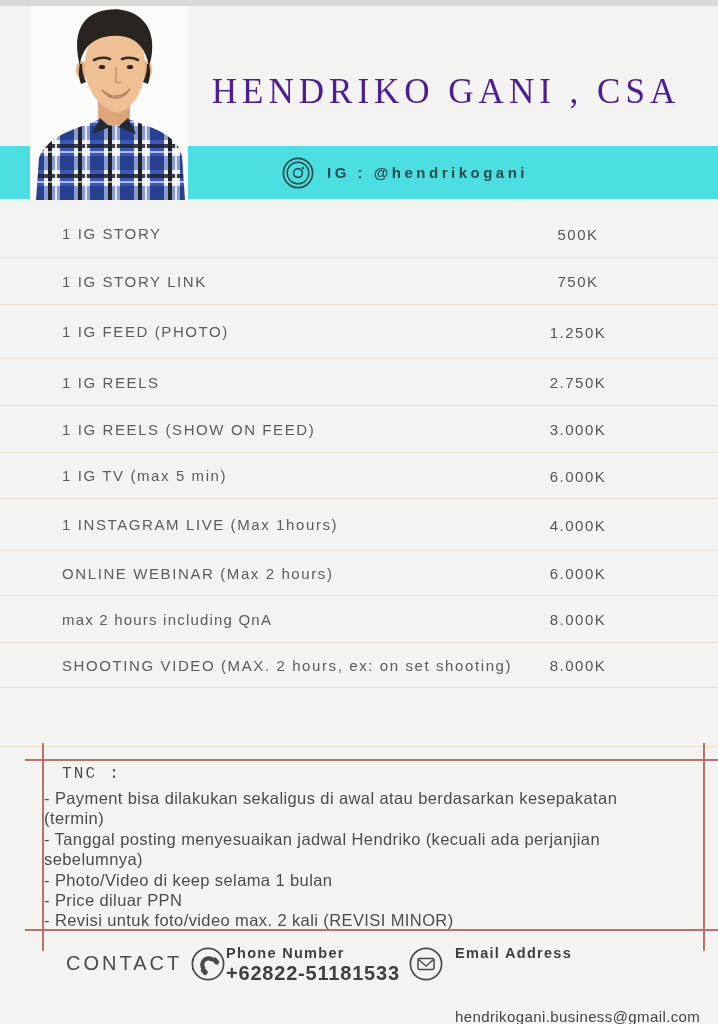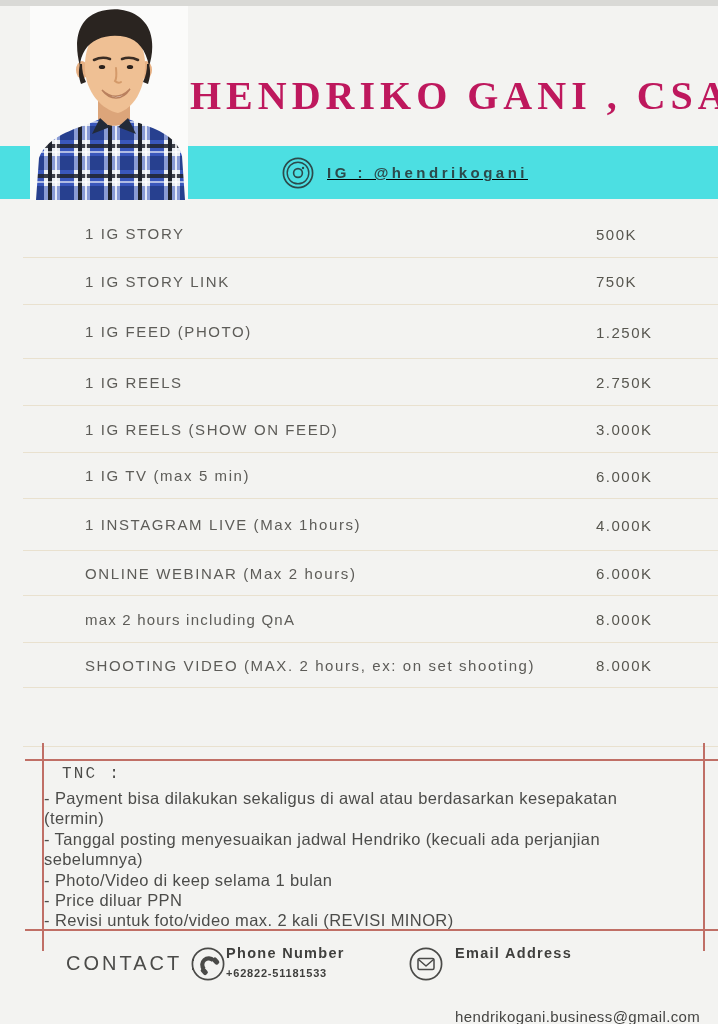--- a/index.html
+++ b/index.html
@@ -8,44 +8,44 @@
     background:#f3f3f1;
     font-family:"Liberation Sans",sans-serif;
     -webkit-font-smoothing:antialiased;
   }
   .abs{position:absolute;}
   
   .topstrip{top:0;left:0;right:0;height:6px;background:#d9d9d6;}
   
   .title{
     top:72px;left:190px;width:512px;text-align:center;white-space:nowrap;
-    font-family:"Liberation Serif",serif;font-size:40px;font-weight:700;
-    letter-spacing:5px;color:#be185d;
+    font-family:"Liberation Serif",serif;font-size:35px;font-weight:400;
+    letter-spacing:5px;color:#4c1d95;
   }
   
   .band{
     top:146px;left:0;right:0;height:53px;background:#4cdfe2;
     display:flex;align-items:center;justify-content:center;gap:13px;
-    padding-left:92px;box-sizing:border-box;text-decoration:underline;
+    padding-left:92px;box-sizing:border-box;
   }
   .band .igtext{font-size:15px;font-weight:700;letter-spacing:3.5px;color:#2c4a4b;}
   
   .photo{top:6px;left:30px;width:158px;height:194px;z-index:5;}
   
-  .table{top:210px;left:0;right:0;padding-left:23px;}
+  .table{top:210px;left:0;right:0;}
   .row{
     position:relative;border-bottom:1px solid #e9e1cf;
     display:flex;flex-direction:column;justify-content:center;
     padding-left:62px;box-sizing:border-box;
   }
   .row .lbl,.row .sub{font-size:15px;letter-spacing:1.6px;color:#5d5c58;line-height:19px;}
   .row .sub{letter-spacing:1.2px;}
   .price{
     position:absolute;left:545px;top:50%;transform:translateY(-50%);
-    width:66px;text-align:left;font-size:15px;letter-spacing:1.5px;color:#57564f;margin-left:28px;
+    width:66px;text-align:center;font-size:15px;letter-spacing:1.5px;color:#57564f;
   }
   .h48{height:48px}.h47{height:47px}.h54{height:54px}.h46{height:46px}
   .h52{height:52px}.h45{height:45px}.h59{height:59px}
   
   .redline{background:#c06f66;}
   #rl-top{top:759px;left:25px;right:0;height:2px;}
   #rl-bottom{top:929px;left:25px;right:0;height:2px;}
   #rl-left{left:42px;top:743px;width:2px;height:208px;}
   #rl-right{left:703px;top:743px;width:2px;height:208px;}
   
@@ -56,21 +56,21 @@
   }
   
   .contact-label{top:952px;left:66px;font-size:20px;letter-spacing:3px;color:#4b4b49;white-space:nowrap;}
   .cicon{width:36px;height:36px;}
   #phone-icon{top:946px;left:190px;}
   #email-icon{top:946px;left:408px;}
   .ctext{line-height:20px;white-space:nowrap;}
   #phone-text{top:943px;left:226px;}
   #email-text{top:943px;left:455px;}
   .ctitle{font-size:14.5px;font-weight:700;letter-spacing:1.3px;color:#3f3f3d;}
-  .cvalue-bold{font-size:11px;font-weight:700;letter-spacing:.8px;color:#3f3f3d;}
+  .cvalue-bold{font-size:20px;font-weight:700;letter-spacing:.8px;color:#3f3f3d;}
   .cvalue{font-size:15px;font-weight:400;letter-spacing:.4px;color:#454543;margin-top:44px;}
 </style>
 </head>
 <body>
 
 <div class="abs topstrip"></div>
 
 <div class="abs band">
   <svg class="bandicon" width="32" height="32" viewBox="-16 -16 32 32">
     <circle r="14.6" fill="none" stroke="#2c4a4b" stroke-width="1.7"></circle>

